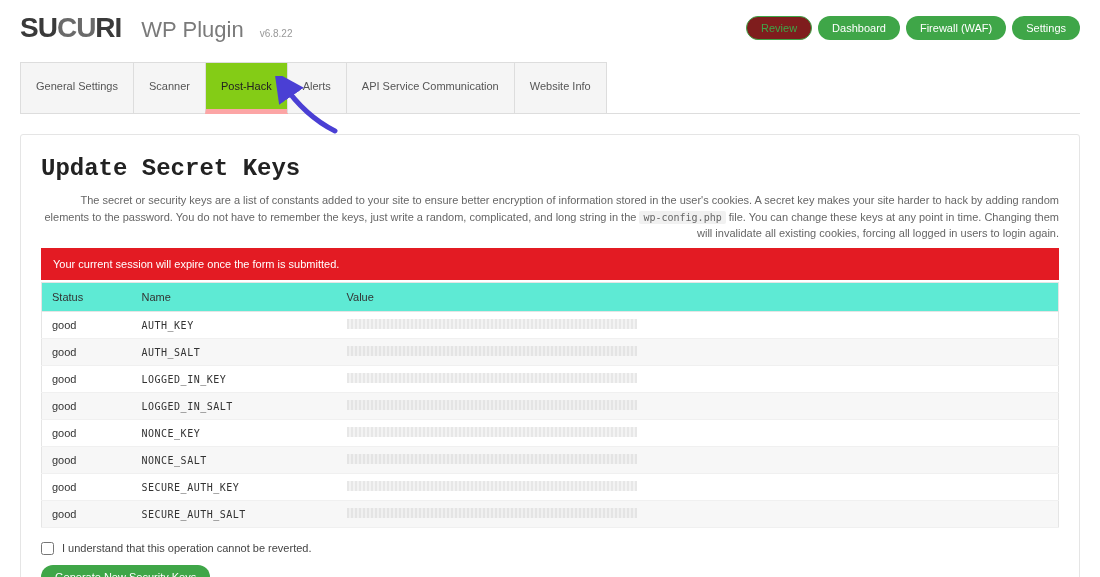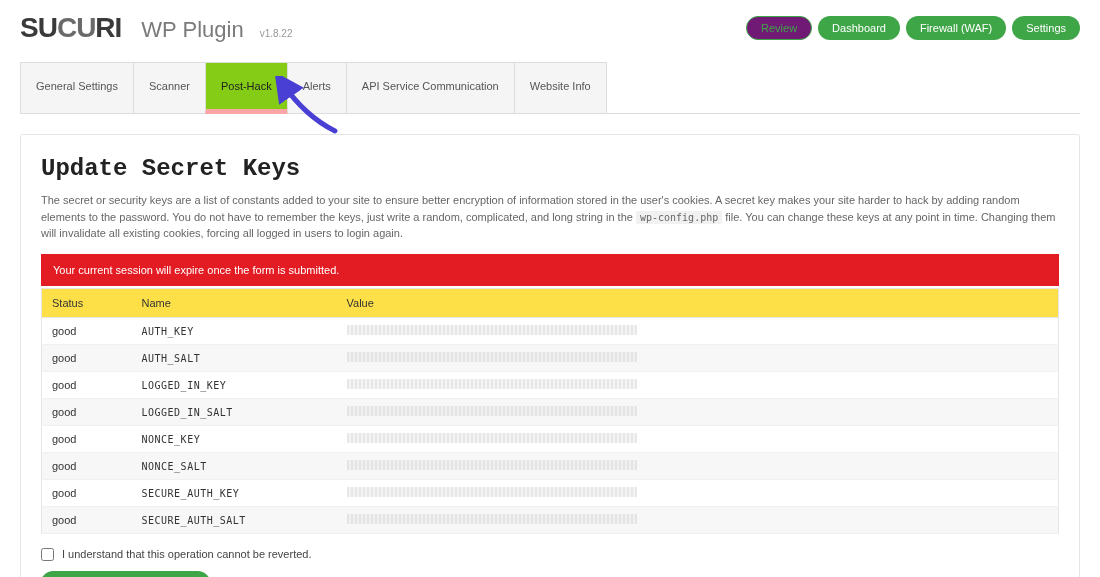--- a/index.html
+++ b/index.html
@@ -5,52 +5,52 @@
 * { margin: 0; padding: 0; box-sizing: border-box; }
 body { font-family: -apple-system, BlinkMacSystemFont, "Segoe UI", Arial, sans-serif; background: #fff; font-size: 12px; color: #333; width: 1100px; }
 .header { display: flex; justify-content: space-between; align-items: center; padding: 12px 20px 8px; }
 .logo-area { display: flex; align-items: baseline; gap: 14px; }
 .sucuri-logo { font-family: Arial, sans-serif; font-size: 28px; font-weight: 900; letter-spacing: -1px; color: #6a6a6a; text-transform: uppercase; }
 .sucuri-logo .dark { color: #3a3a3a; }
 .wp-plugin { font-size: 22px; color: #7a7a7a; font-weight: 300; margin-left: 6px; }
 .version { font-size: 10px; color: #999; margin-left: 2px; }
 .top-buttons { display: flex; gap: 6px; }
 .pill-btn { border-radius: 14px; padding: 5px 14px; font-size: 11px; border: none; cursor: pointer; }
-.pill-outline { background: #701a75; border: 1px solid #3fa648; color: #3fa648; }
+.pill-outline { background: #7f1d1d; border: 1px solid #3fa648; color: #3fa648; }
 .pill-solid { background: #3fa648; color: #fff; }
 .tabs { display: flex; border-bottom: 1px solid #ddd; margin: 10px 20px 0; position: relative; }
 .tab { padding: 17px 15px; font-size: 11px; color: #555; background: #f5f5f5; border: 1px solid #ddd; border-bottom: none; margin-right: -1px; cursor: pointer; }
 .tab.active { background: #84cc16; border-bottom: 5px solid #fca5a5; margin-bottom: -1px; color: #222; font-weight: 400; }
 .arrow-annotation { position: absolute; left: 275px; top: 76px; pointer-events: none; z-index: 10; }
 .card { margin: 20px 20px 16px; border: 1px solid #e5e5e5; border-radius: 3px; padding: 20px; background: #fff; }
 .card-title { font-size: 24px; font-weight: 800; color: #222; margin-bottom: 10px; font-family: Liberation Mono, monospace; }
-.card-desc { font-size: 11px; color: #666; line-height: 1.5; margin-bottom: 12px; }
+.card-desc { font-size: 11px; color: #666; line-height: 1.5; margin-bottom: 6px; text-align: right; }
 .card-desc code { background: #f1f1f1; padding: 1px 4px; border-radius: 2px; font-family: Consolas, monospace; font-size: 10px; }
 .alert-red { background: #e31b23; color: #fff; font-size: 11px; padding: 10px 12px; margin-bottom: 2px; }
 .keys-table { width: 100%; border: 1px solid #e5e5e5; border-collapse: collapse; font-size: 11px; }
-.keys-table th { text-align: left; padding: 8px 10px; font-weight: 400; color: #333; border-bottom: 1px solid #e5e5e5; background: #fde047; }
+.keys-table th { text-align: left; padding: 8px 10px; font-weight: 400; color: #333; border-bottom: 1px solid #e5e5e5; background: #5eead4; }
 .keys-table td { padding: 7px 10px; border-bottom: 1px solid #f0f0f0; }
 .keys-table tr:nth-child(even) td { background: #f7f7f7; }
 .keys-table tr:nth-child(odd) td { background: #fff; }
 .col-status { width: 90px; }
 .col-name { width: 205px; }
 .key-name { font-family: Consolas, Monaco, monospace; font-size: 10px; letter-spacing: 0.5px; }
 .blurred-value { display: inline-block; width: 290px; height: 10px; background: repeating-linear-gradient(90deg, #ddd 0, #ddd 2px, #eee 2px, #eee 4px); opacity: 0.7; filter: blur(0.5px); }
 .checkbox-row { display: flex; align-items: center; gap: 8px; margin: 14px 0 10px; font-size: 11px; color: #444; }
 .checkbox-row input { width: 13px; height: 13px; border-radius: 2px; }
 .gen-btn { background: #3fa648; color: #fff; border: none; border-radius: 14px; padding: 6px 14px; font-size: 11px; cursor: pointer; }
 </style>
 </head>
 <body>
 
 <div class="header">
   <div class="logo-area">
     <span class="sucuri-logo"><span class="dark">SU</span>CU<span class="dark">RI</span></span>
     <span class="wp-plugin">WP Plugin</span>
-    <span class="version">v1.8.22</span>
+    <span class="version">v6.8.22</span>
   </div>
   <div class="top-buttons">
     <button class="pill-btn pill-outline">Review</button>
     <button class="pill-btn pill-solid">Dashboard</button>
     <button class="pill-btn pill-solid">Firewall (WAF)</button>
     <button class="pill-btn pill-solid">Settings</button>
   </div>
 </div>
 
 <div class="tabs">

